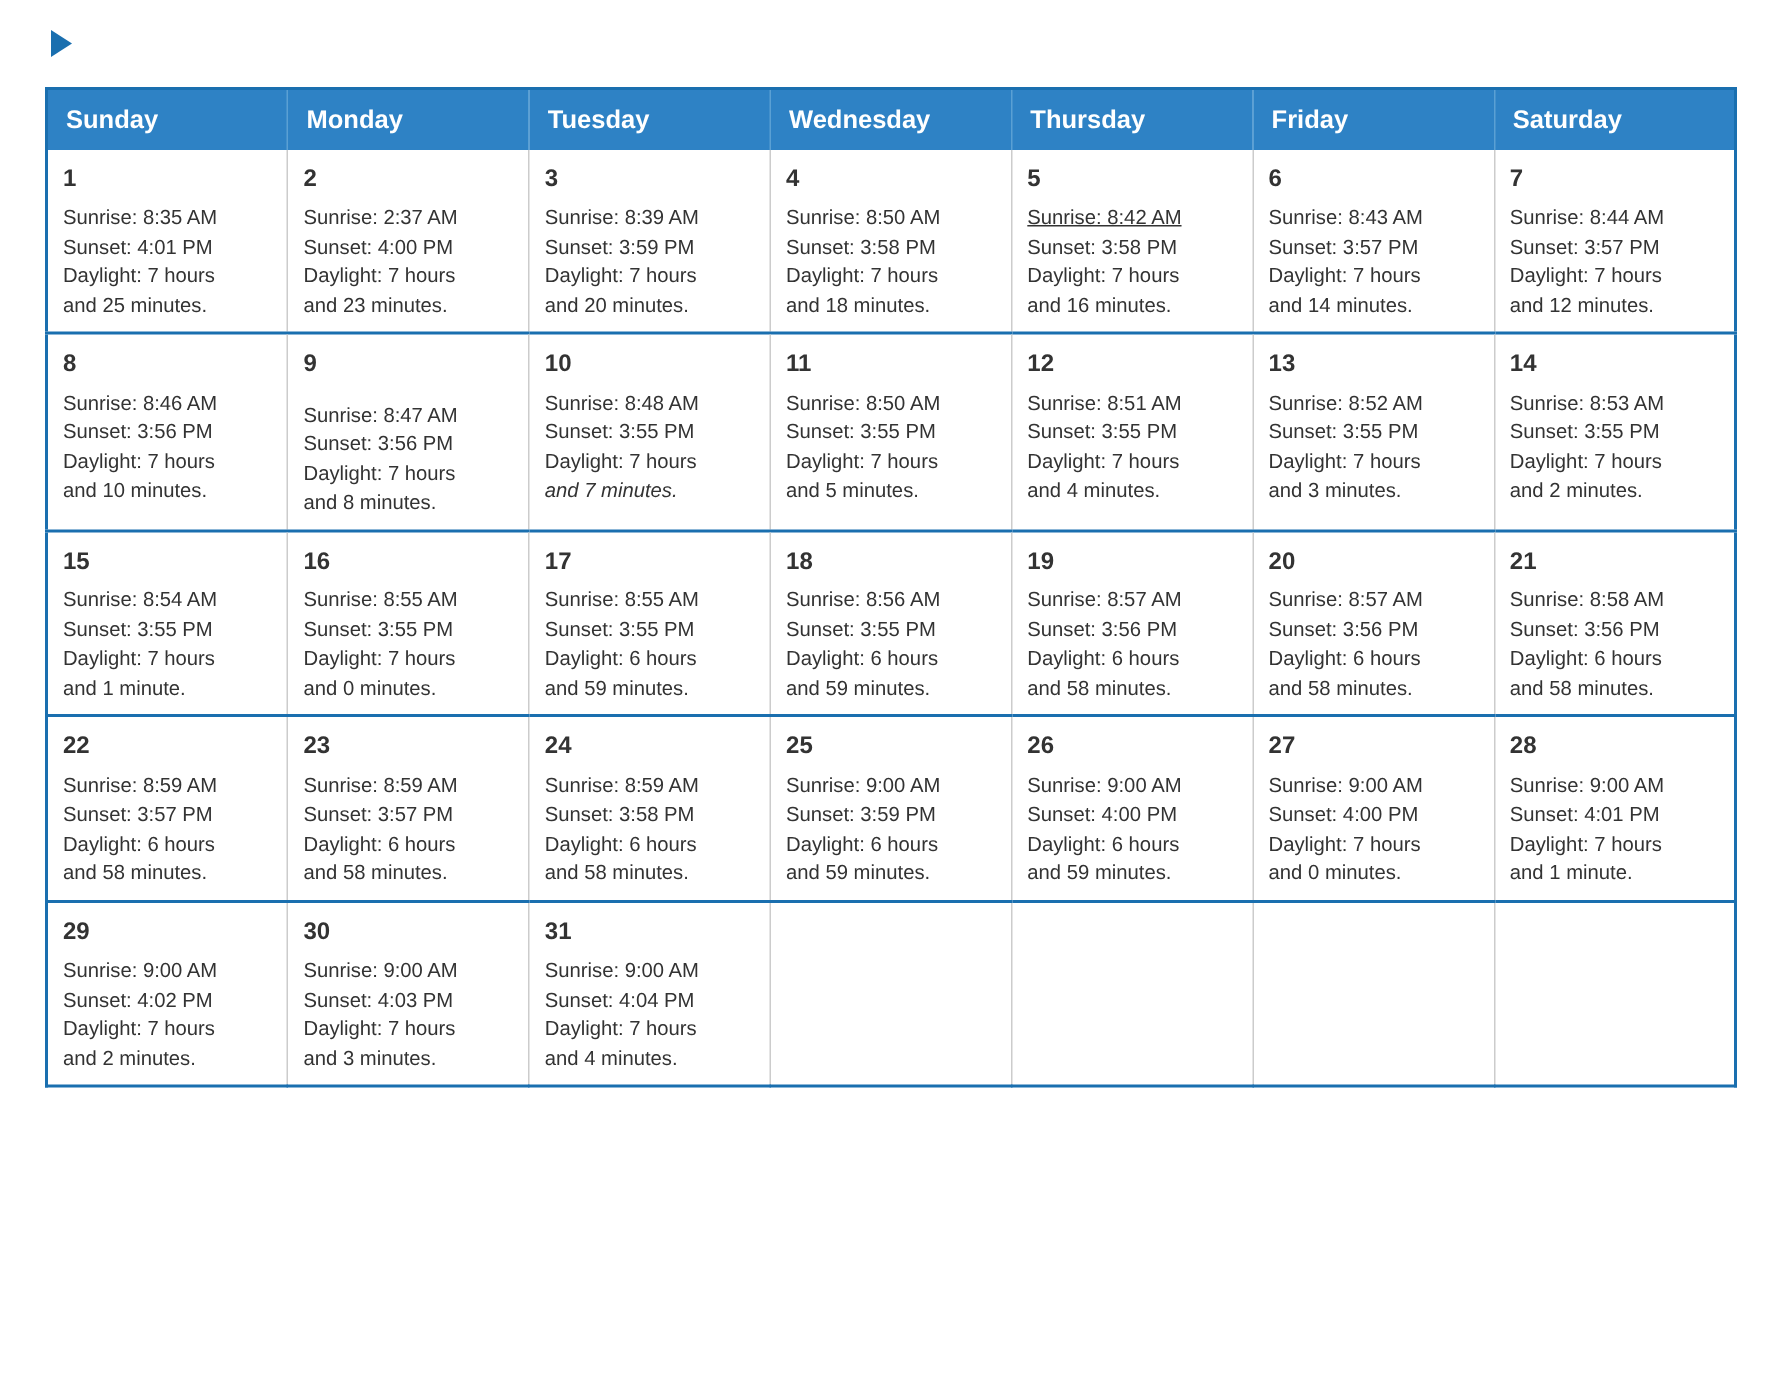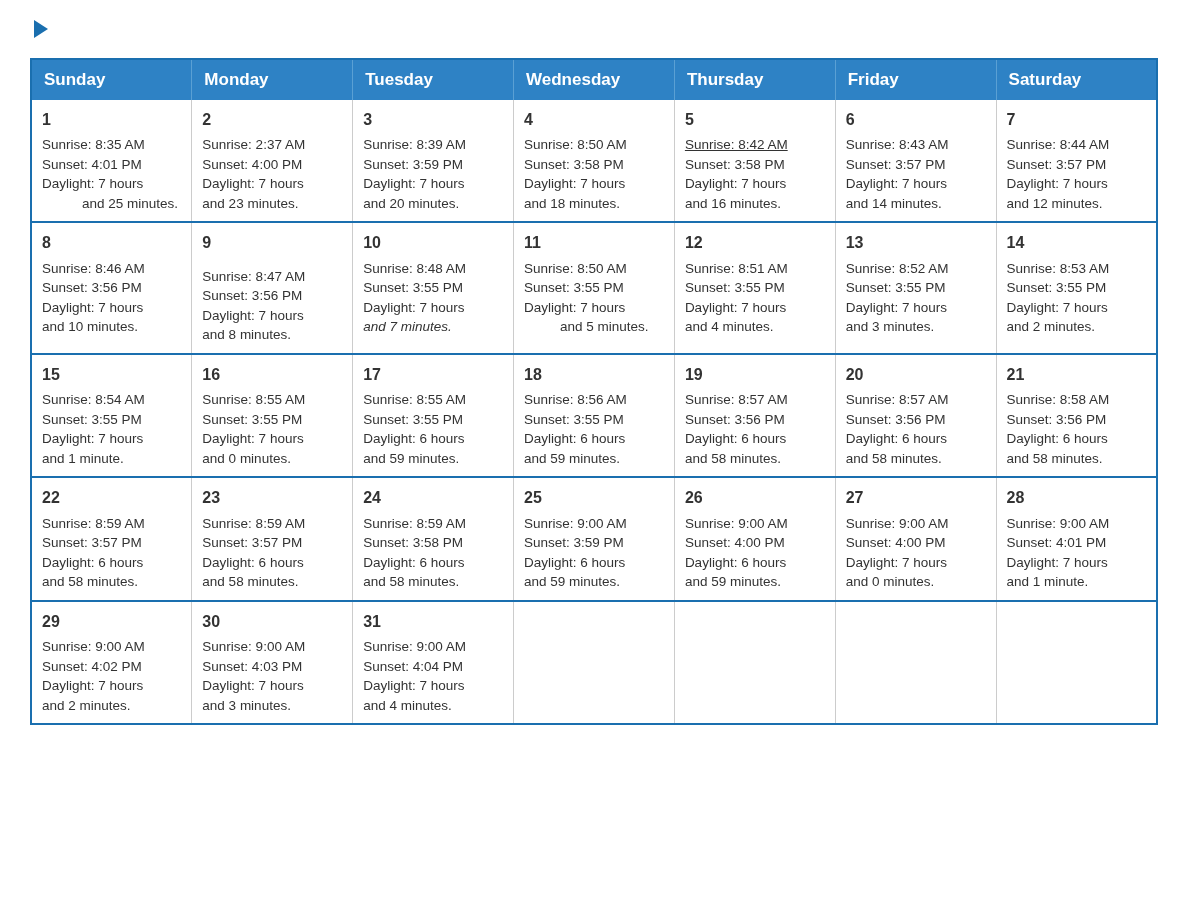--- a/index.html
+++ b/index.html
@@ -131,21 +131,21 @@
         <th>Saturday</th>
       </tr>
   </thead>
   <tbody id="calendar-body">
   <tr>
         <td>
           <span class="day-num">1</span>
           <span style="display: block;">Sunrise: 8:35 AM</span>
           <span style="display: block;">Sunset: 4:01 PM</span>
           <span style="display: block;">Daylight: 7 hours</span>
-          <span style="display: block; margin-left: 40px;">and 25 minutes.</span>
+          <span style="display: block;">and 25 minutes.</span>
         </td>
         <td>
           <span class="day-num">2</span>
           <span style="display: block;">Sunrise: 2:37 AM</span>
           <span style="display: block;">Sunset: 4:00 PM</span>
           <span style="display: block;">Daylight: 7 hours</span>
           <span style="display: block;">and 23 minutes.</span>
         </td>
         <td>
           <span class="day-num">3</span>
@@ -203,21 +203,21 @@
           <span style="display: block;">Sunrise: 8:48 AM</span>
           <span style="display: block;">Sunset: 3:55 PM</span>
           <span style="display: block;">Daylight: 7 hours</span>
           <span style="display: block; font-style: italic;">and 7 minutes.</span>
         </td>
         <td>
           <span class="day-num">11</span>
           <span style="display: block;">Sunrise: 8:50 AM</span>
           <span style="display: block;">Sunset: 3:55 PM</span>
           <span style="display: block;">Daylight: 7 hours</span>
-          <span style="display: block; margin-left: 36px;">and 5 minutes.</span>
+          <span style="display: block;">and 5 minutes.</span>
         </td>
         <td>
           <span class="day-num">12</span>
           <span style="display: block;">Sunrise: 8:51 AM</span>
           <span style="display: block;">Sunset: 3:55 PM</span>
           <span style="display: block;">Daylight: 7 hours</span>
           <span style="display: block;">and 4 minutes.</span>
         </td>
         <td>
           <span class="day-num">13</span>

